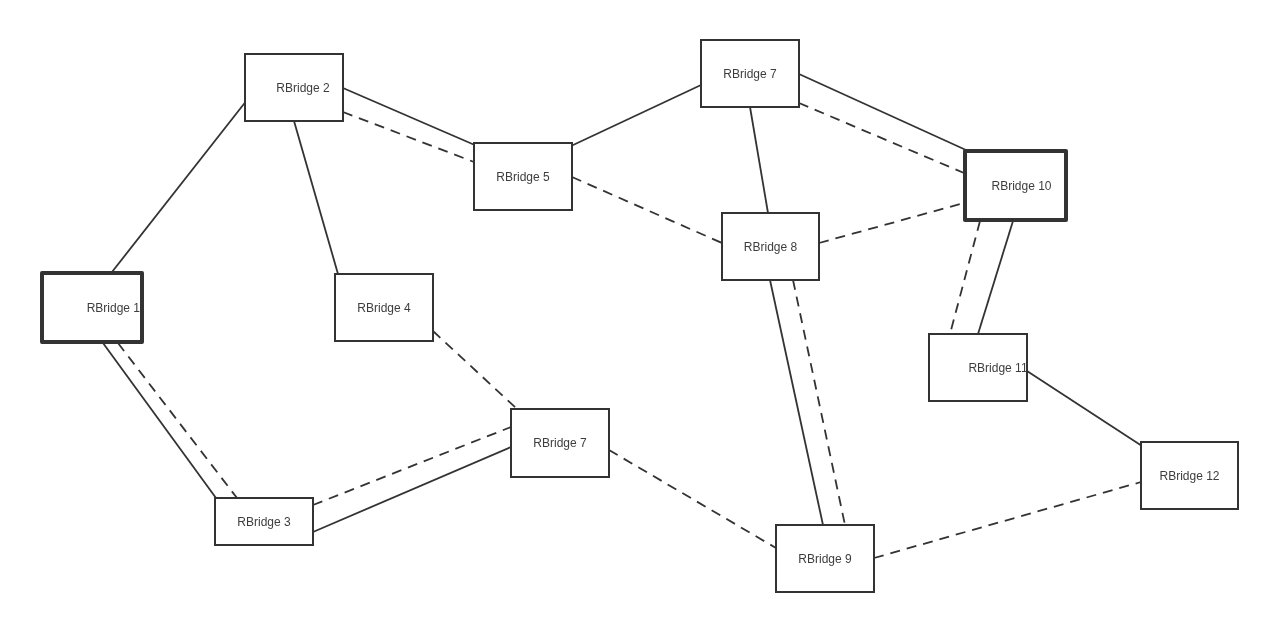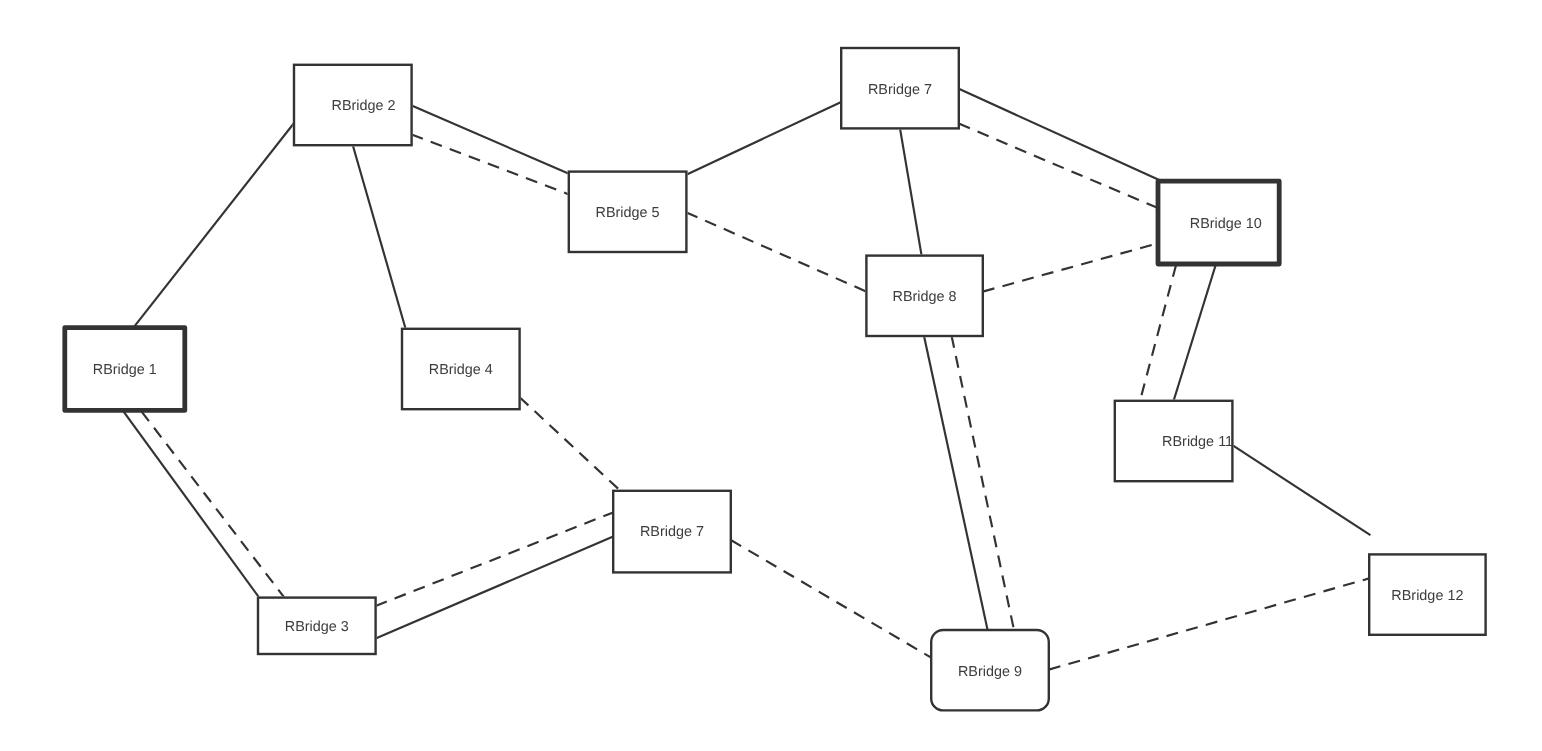--- a/index.html
+++ b/index.html
@@ -80,21 +80,21 @@
       <line x1="1027" y1="371" x2="1142" y2="446" class="edge solid"></line>
       <line x1="874" y1="558" x2="1141" y2="482" class="edge dashed"></line>
       <line x1="609" y1="450" x2="776" y2="548" class="edge dashed"></line>
       <line x1="313" y1="505" x2="511" y2="427" class="edge dashed"></line>
       <line x1="313" y1="532" x2="511" y2="447" class="edge solid"></line>
       <line x1="433" y1="331" x2="517" y2="409" class="edge dashed"></line>
       <line x1="103" y1="343" x2="216" y2="498" class="edge solid"></line>
       <line x1="118" y1="343" x2="237" y2="498" class="edge dashed"></line>
     </svg>
   <div class="nodes-layer">
-      <div class="node emphasized" style="left: 52px; top: 271px; width: 104px; height: 73px;">
+      <div class="node emphasized" style="left: 40px; top: 271px; width: 104px; height: 73px; justify-content: flex-end;">
         <span class="node-label">RBridge 1</span>
       </div>
       <div class="node" style="left: 244px; top: 53px; width: 100px; height: 69px; padding-left: 18px;">
         <span class="node-label">RBridge 2</span>
       </div>
       <div class="node" style="left: 214px; top: 497px; width: 100px; height: 49px;">
         <span class="node-label">RBridge 3</span>
       </div>
       <div class="node" style="left: 334px; top: 273px; width: 100px; height: 69px;">
         <span class="node-label">RBridge 4</span>
@@ -104,26 +104,26 @@
       </div>
       <div class="node" style="left: 510px; top: 408px; width: 100px; height: 70px;">
         <span class="node-label">RBridge 7</span>
       </div>
       <div class="node" style="left: 700px; top: 39px; width: 100px; height: 69px;">
         <span class="node-label">RBridge 7</span>
       </div>
       <div class="node" style="left: 721px; top: 212px; width: 99px; height: 69px;">
         <span class="node-label">RBridge 8</span>
       </div>
-      <div class="node" style="left: 775px; top: 524px; width: 100px; height: 69px; border-radius: 11px;">
+      <div class="node" style="left: 775px; top: 524px; width: 100px; height: 69px;">
         <span class="node-label">RBridge 9</span>
       </div>
       <div class="node emphasized" style="left: 963px; top: 149px; width: 105px; height: 73px; padding-left: 12px;">
         <span class="node-label">RBridge 10</span>
       </div>
       <div class="node" style="left: 928px; top: 333px; width: 100px; height: 69px; padding-left: 40px;">
         <span class="node-label">RBridge 11</span>
       </div>
-      <div class="node" style="left: 1140px; top: 441px; width: 99px; height: 69px; margin-top: 20px;">
+      <div class="node" style="left: 1140px; top: 441px; width: 99px; height: 69px;">
         <span class="node-label">RBridge 12</span>
       </div>
     </div>
 </div>
 
 </body></html>

